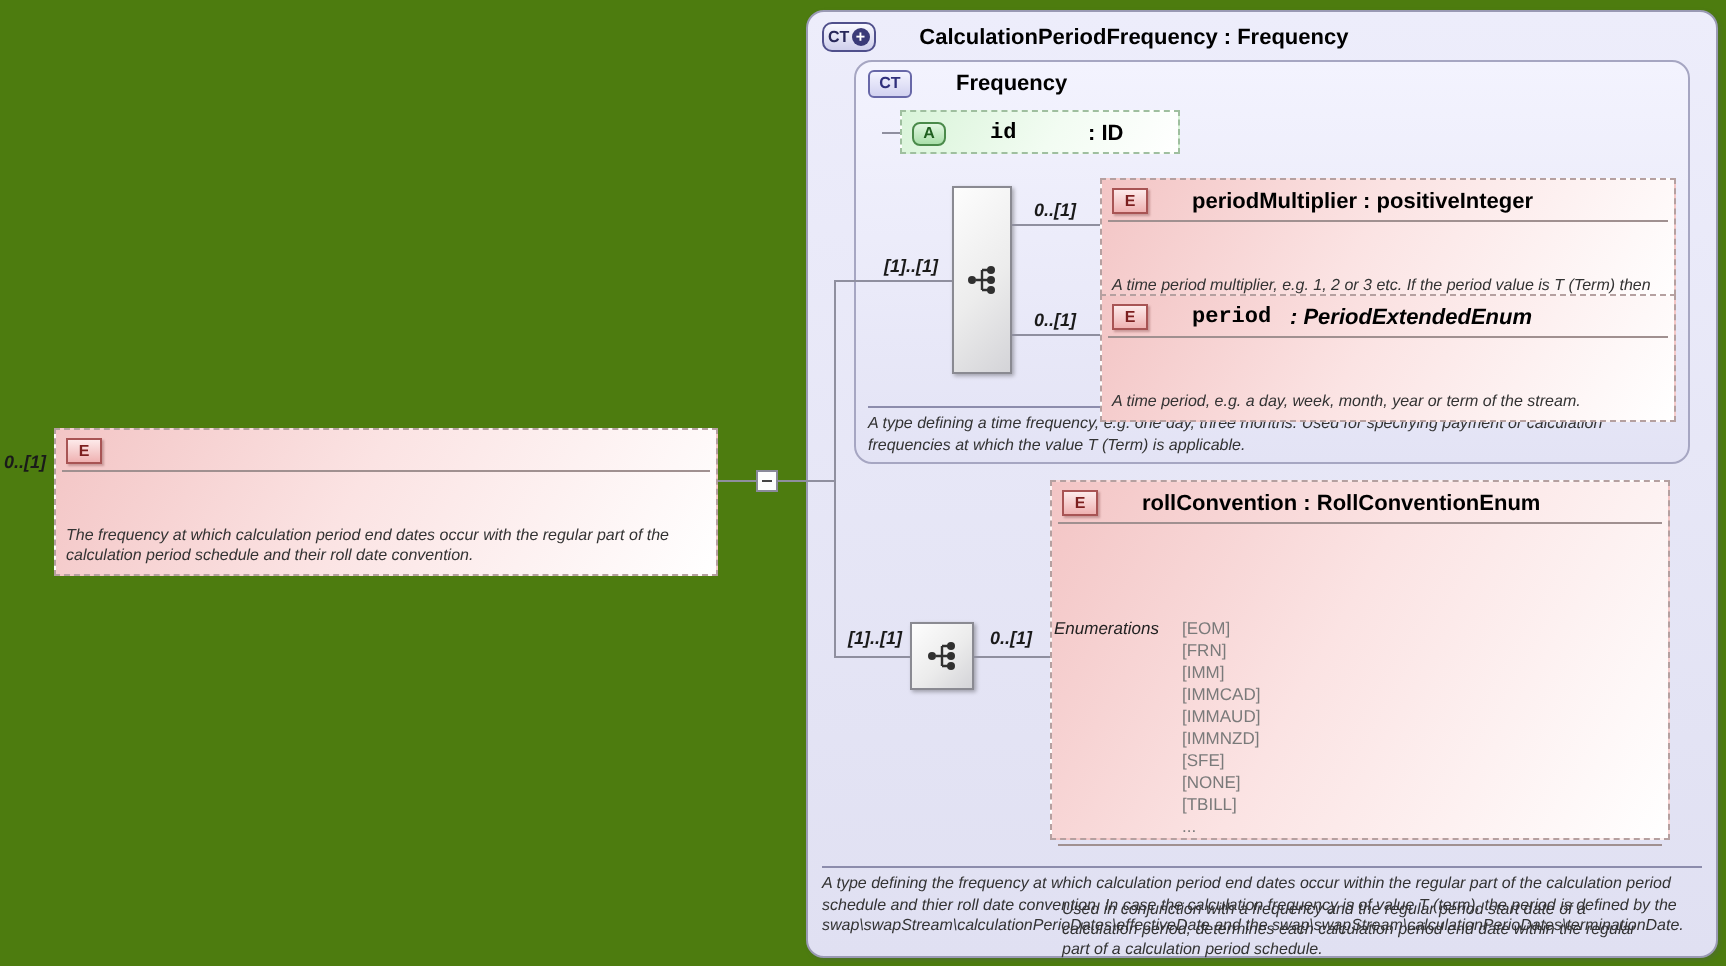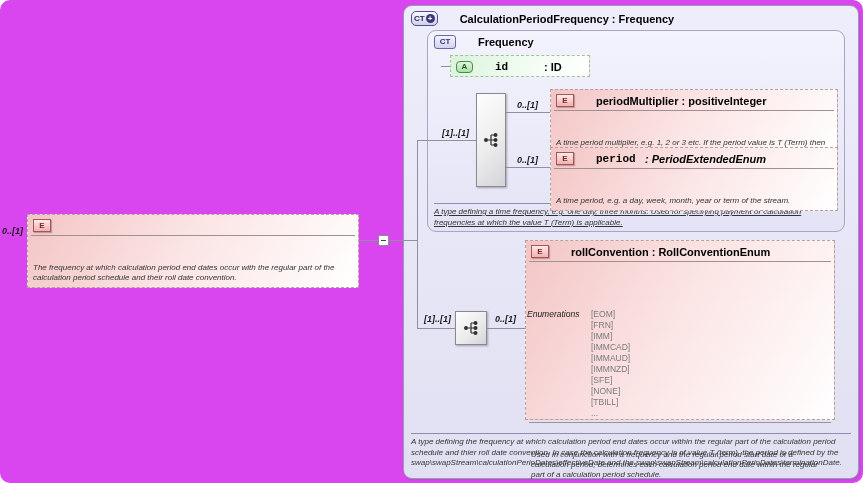--- a/index.html
+++ b/index.html
@@ -1,17 +1,17 @@
 <!DOCTYPE html>
 <html><head>
 <meta charset="utf-8">
 <style>
   html,body{margin:0;padding:0;background:#fff;}
-  .canvas{position:relative;width:863px;height:483px;background:#d946ef;
-          font-family:"Liberation Sans",sans-serif;overflow:hidden;border-radius:10px;}
+  .canvas{position:relative;width:863px;height:483px;background:#4d7c0f;
+          font-family:"Liberation Sans",sans-serif;overflow:hidden;}
 
   
   .hline{position:absolute;height:1px;background:#8f8f9f;}
   .vline{position:absolute;width:1px;background:#8f8f9f;}
 
   
   .card{position:absolute;font:bold italic 9px "Liberation Sans",sans-serif;color:#1a1a1a;white-space:nowrap;}
 
   
   .badge-e{display:inline-block;width:16px;height:11px;flex:0 0 16px;
@@ -91,21 +91,21 @@
       <span class="title">CalculationPeriodFrequency : Frequency</span>
     </div>
     <div class="ct-annot" style="left:7px;right:7px;top:427px;">A type defining the frequency at which calculation period end dates occur within the regular part of the calculation period schedule and thier roll date convention. In case the calculation frequency is of value T (term), the period is defined by the swap\swapStream\calculationPerioDates\effectiveDate and the swap\swapStream\calculationPerioDates\terminationDate.</div>
   </div>
 
   <div class="ctbox-inner" style="left:427px;top:30px;width:418px;height:202px;">
     <div class="hdr" style="padding:4px 6px 2px 6px;">
       <span class="badge-ct">CT</span>
       <span class="title">Frequency</span>
     </div>
-    <div class="ct-annot" style="left:6px;right:6px;bottom:3px;text-decoration:underline;">A type defining a time frequency, e.g. one day, three months. Used for specifying payment or calculation frequencies at which the value T (Term) is applicable.</div>
+    <div class="ct-annot" style="left:6px;right:6px;bottom:3px;">A type defining a time frequency, e.g. one day, three months. Used for specifying payment or calculation frequencies at which the value T (Term) is applicable.</div>
   </div>
 
   <div class="greenbox" style="left:450px;top:55px;width:140px;height:22px;">
     <div class="hdr" style="padding:5px 5px 3px 5px;">
       <span class="badge-a">A</span>
       <span class="title ename namecol">id</span>
       <span class="title" style="margin-left:-6px;">: ID</span>
     </div>
   </div>
 

